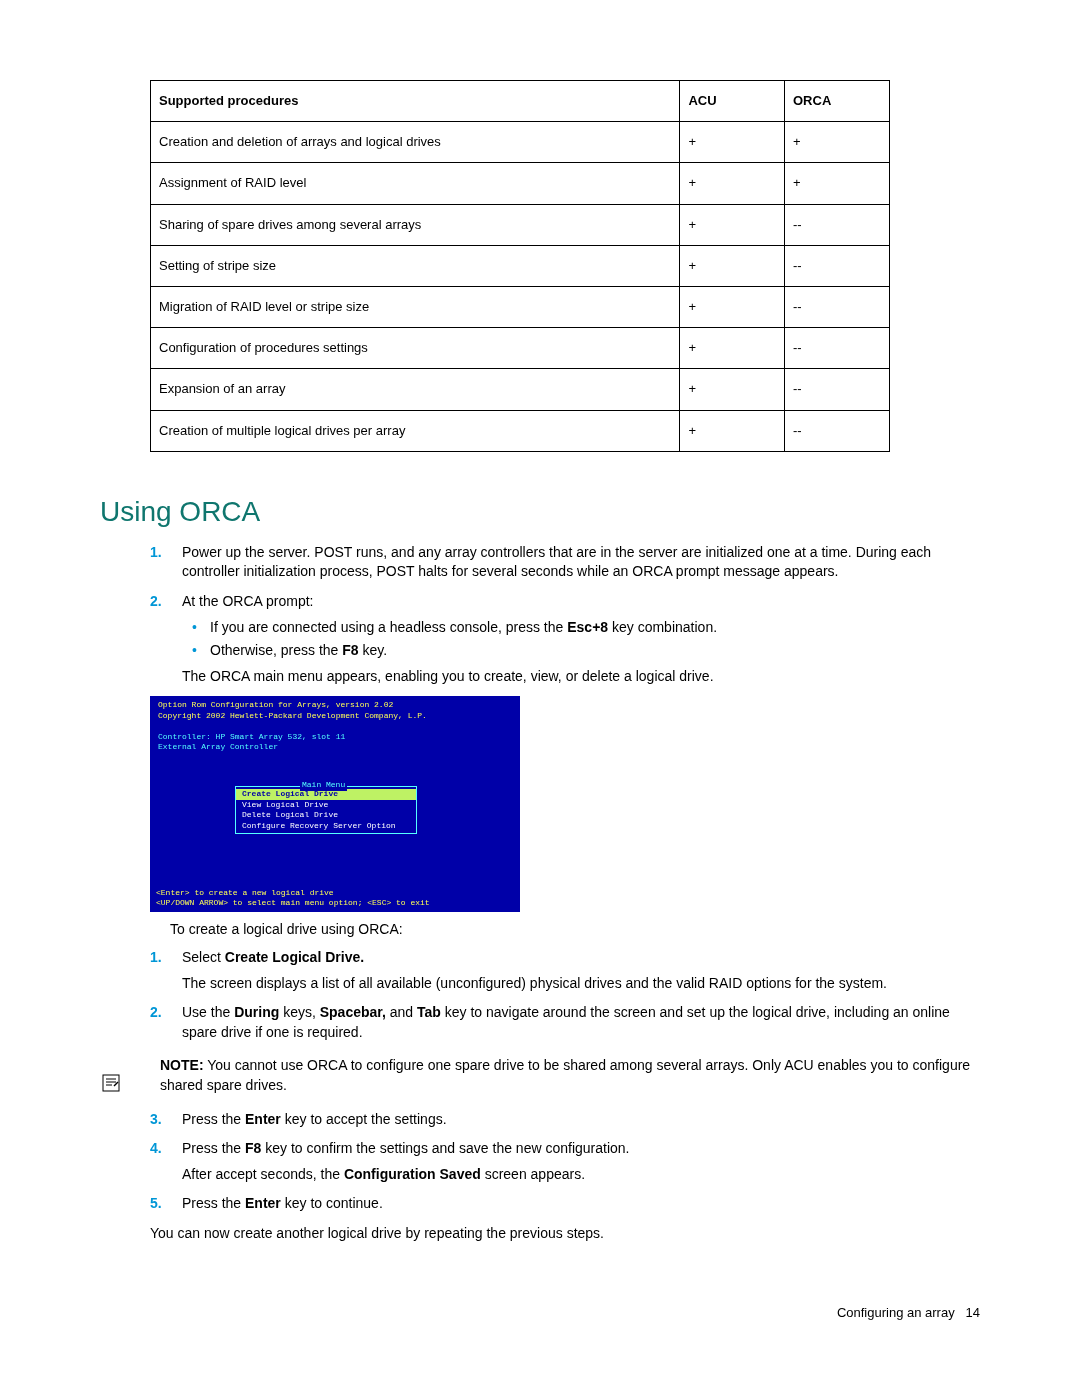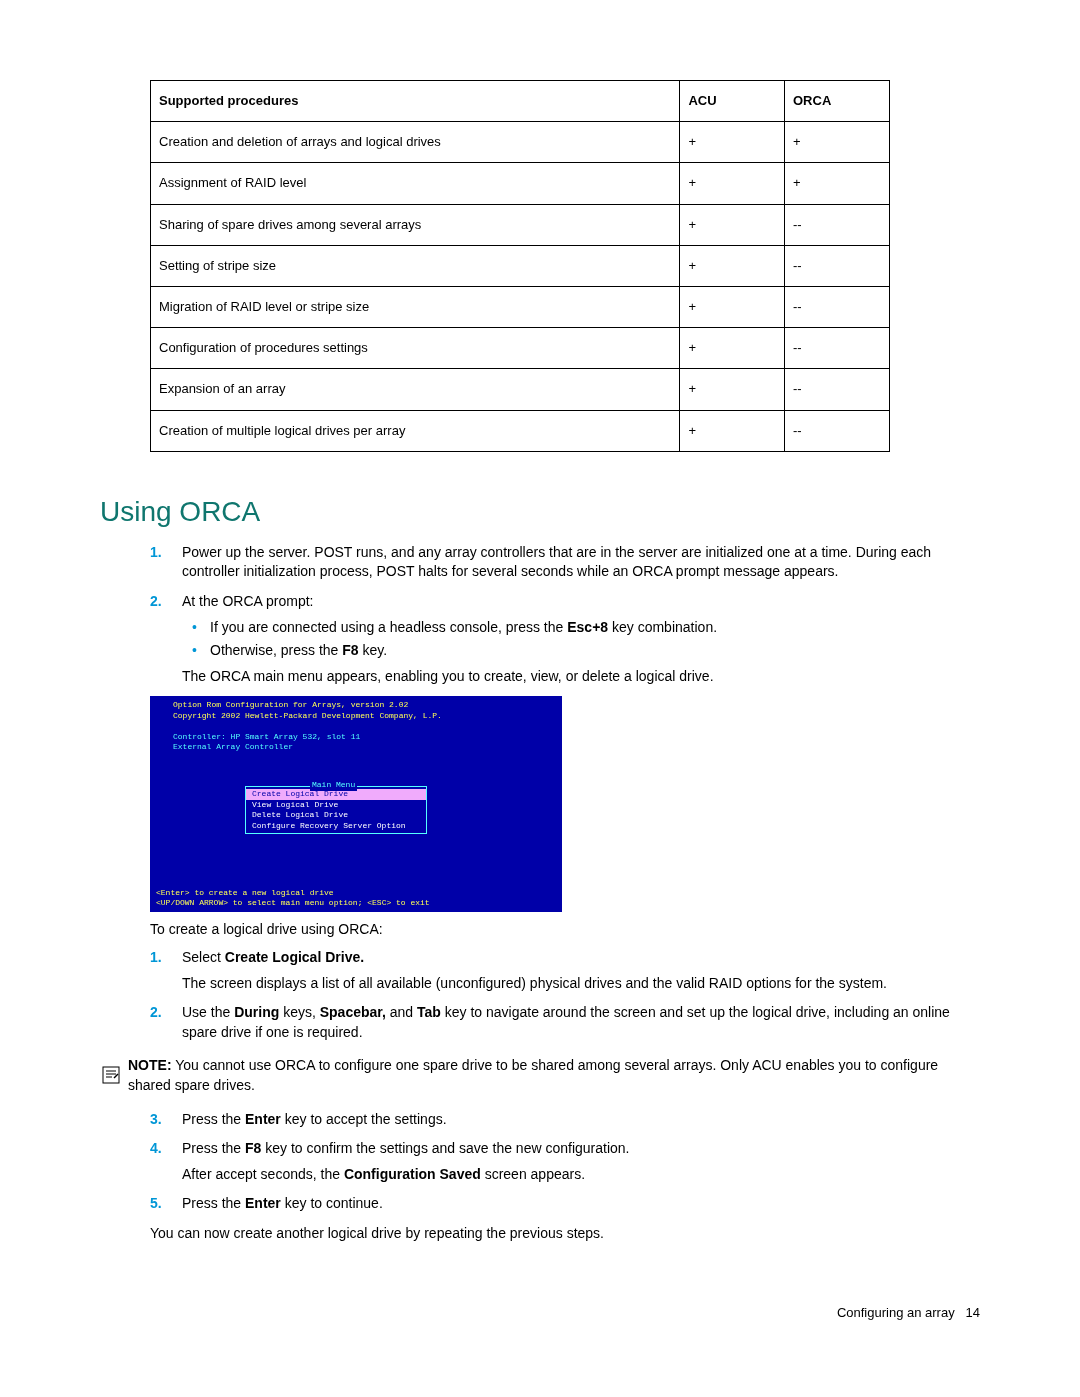--- a/index.html
+++ b/index.html
@@ -70,70 +70,72 @@
     position: absolute;
     left: -18px;
     top: 0;
   }
   .para-indent {
     margin-left: 82px;
     margin-top: 8px;
     margin-bottom: 8px;
   }
   .screenshot {
-    width: 412px;
+    width: 370px;
     height: 216px;
     background: #0000a8;
     color: #fff;
     font-family: "Courier New", monospace;
     font-size: 8px;
     line-height: 1.3;
     margin-left: 50px;
     margin-bottom: 6px;
     position: relative;
-    padding: 4px 23px;
+    padding: 4px 8px;
     box-sizing: border-box;
   }
   .screenshot .yellow { color: #ffff55; }
   .screenshot .cyan   { color: #55ffff; }
   .screenshot .menu-box {
     position: absolute;
-    left: 95px;
+    left: 85px;
     top: 90px;
     width: 180px;
     border: 1px solid #55ffff;
     padding: 2px 0;
   }
   .screenshot .menu-title {
     position: absolute;
     top: -7px;
     left: 64px;
     background: #0000a8;
     color: #55ffff;
     padding: 0 2px;
     font-size: 8px;
   }
   .screenshot .menu-item {
     padding: 0 6px;
     color: #fff;
   }
   .screenshot .menu-item.selected {
-    background: #f0abfc;
+    background: #bef264;
     color: #0000a8;
     display: block;
+    font-weight: bold;
   }
   .screenshot .bottom {
     position: absolute;
     left: 6px;
     bottom: 4px;
   }
   .note-row {
     display: flex;
-    align-items: center;
+    align-items: flex-end;
     margin: 14px 0 14px 0;
+    gap: 32px;
   }
   .note-icon {
     width: 22px;
     flex: 0 0 22px;
     font-size: 18px;
     line-height: 1;
     text-align: center;
     margin-right: 6px;
     margin-left: 0;
   }
@@ -233,21 +235,21 @@
     <div class="menu-item">View Logical Drive</div>
     <div class="menu-item">Delete Logical Drive</div>
     <div class="menu-item">Configure Recovery Server Option</div>
   </div>
   <div class="bottom">
     <div class="yellow">&lt;Enter&gt; to create a new logical drive</div>
     <div class="yellow">&lt;UP/DOWN ARROW&gt; to select main menu option; &lt;ESC&gt; to exit</div>
   </div>
 </div>
 
-<div class="para-indent" style="margin-left:50px">To create a logical drive using ORCA:</div>
+<div class="para-indent" style="margin-left:70px">To create a logical drive using ORCA:</div>
 
 <ol class="outer">
   <li>
     <span class="num">1.</span>
     <span>Select </span><b>Create Logical Drive.</b>
     <div style="margin-top:6px">The screen displays a list of all available (unconfigured) physical drives and the valid RAID options for the system.</div>
   </li>
   <li>
     <span class="num">2.</span>
     <span>Use the </span><b>During</b><span> keys, </span><b>Spacebar,</b><span> and </span><b>Tab</b><span> key to navigate around the screen and set up the logical drive, including an online spare drive if one is required.</span>

